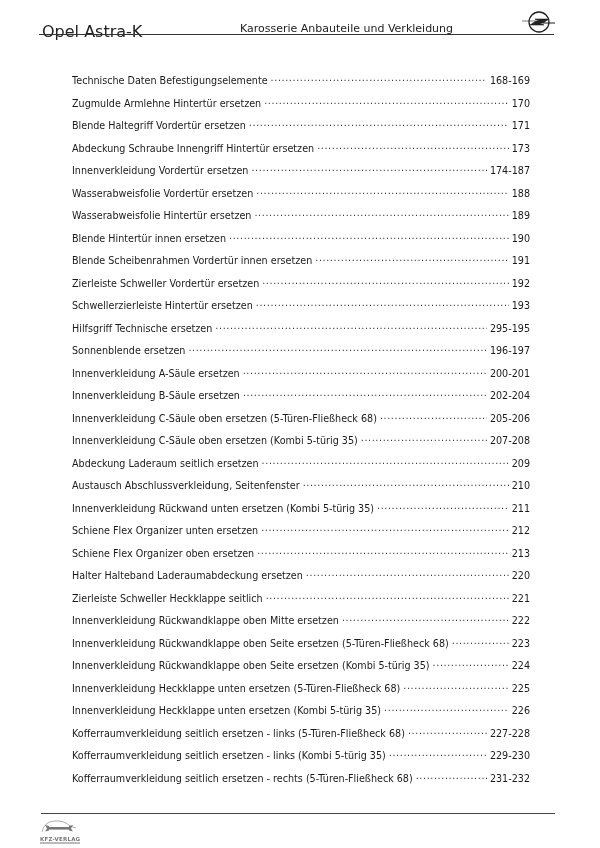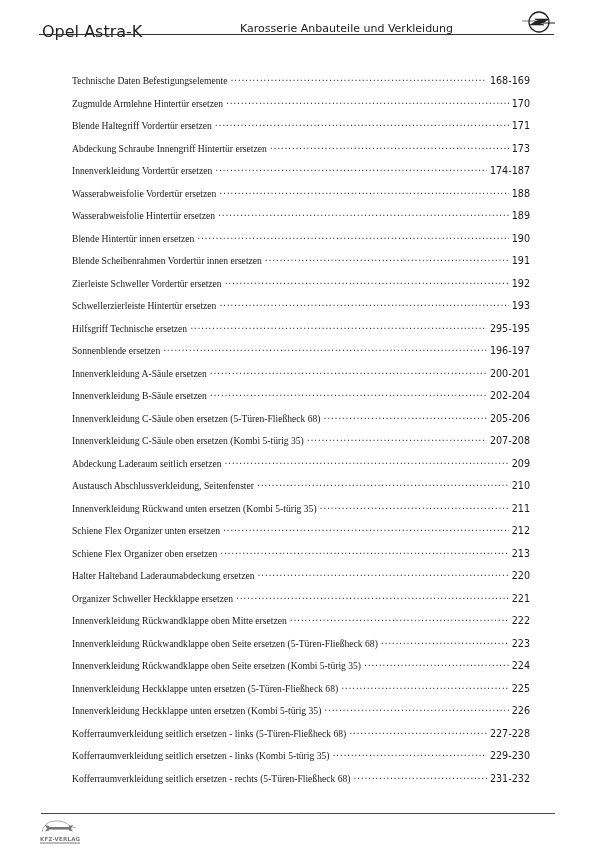--- a/index.html
+++ b/index.html
@@ -62,21 +62,20 @@
       display: flex;
       align-items: baseline;
       height: 22.5px;
       font-size: 9.6px;
       color: #1a1a1a;
       white-space: nowrap;
     }
     .toc-title {
       flex: 0 0 auto;
       padding-right: 2px;
-      font-family: Liberation Serif, serif;
     }
     .toc-leader {
       flex: 1 1 auto;
       overflow: hidden;
       position: relative;
       height: 10px;
       margin: 0 1px;
     }
     .toc-leader::before {
       content: "................................................................................................................................................................................................................";
@@ -251,21 +250,21 @@
       <span class="toc-title">Schiene Flex Organizer oben ersetzen</span>
       <span class="toc-leader"></span>
       <span class="toc-page">213</span>
     </div>
     <div class="toc-row">
       <span class="toc-title">Halter Halteband Laderaumabdeckung ersetzen</span>
       <span class="toc-leader"></span>
       <span class="toc-page">220</span>
     </div>
     <div class="toc-row">
-      <span class="toc-title">Organizer Schweller Heckklappe ersetzen</span>
+      <span class="toc-title">Zierleiste Schweller Heckklappe seitlich</span>
       <span class="toc-leader"></span>
       <span class="toc-page">221</span>
     </div>
     <div class="toc-row">
       <span class="toc-title">Innenverkleidung Rückwandklappe oben Mitte ersetzen</span>
       <span class="toc-leader"></span>
       <span class="toc-page">222</span>
     </div>
     <div class="toc-row">
       <span class="toc-title">Innenverkleidung Rückwandklappe oben Seite ersetzen (5-Türen-Fließheck 68)</span>

